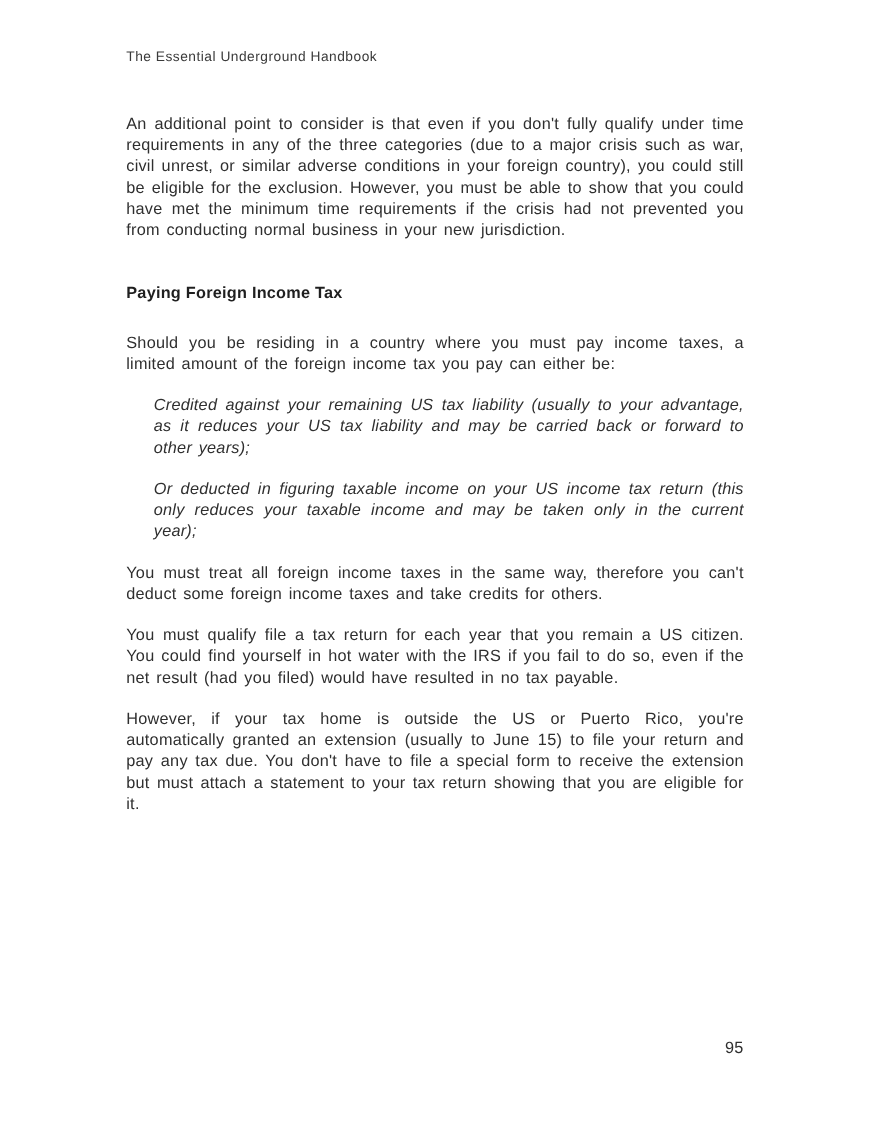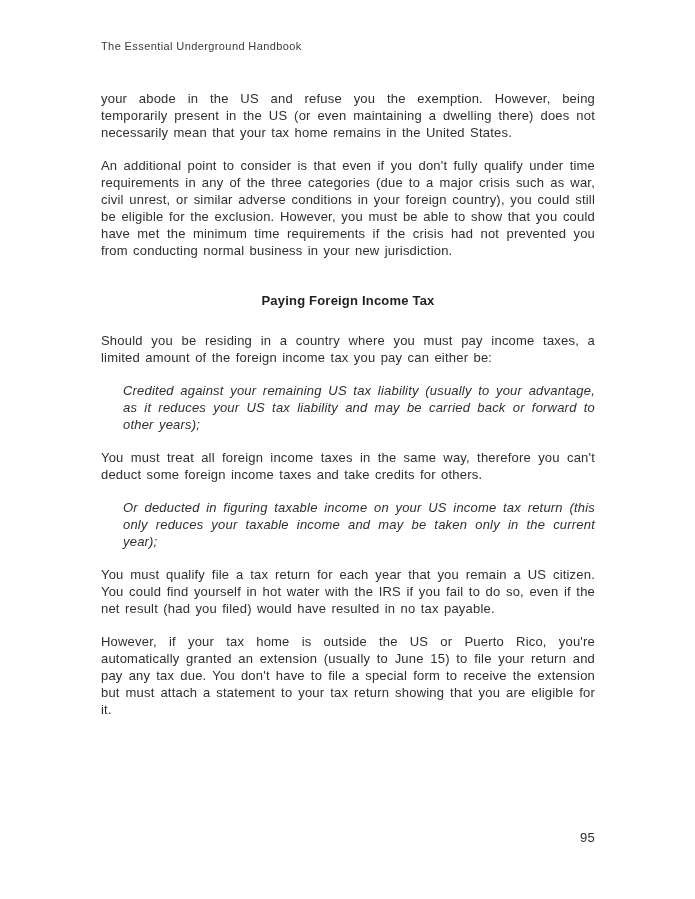--- a/index.html
+++ b/index.html
@@ -39,53 +39,51 @@
     margin-left: 22px;
     font-style: italic;
   }
   .heading {
     font-size: 13px;
     font-weight: bold;
     letter-spacing: 0.2px;
     color: #1f1f1f;
     margin-top: 34px;
     margin-bottom: 24px;
-    text-align: center;
   }
   .page-number {
     position: absolute;
     right: 100px;
     bottom: 54px;
     font-size: 13px;
     letter-spacing: 0.3px;
     color: #2f2f2f;
   }
 </style>
 </head>
 <body>
 
 <div class="page">
 
   <div class="running-header">The Essential Underground Handbook</div>
 
   <div class="body-text">
 
-    <p class="para">your abode in the US and refuse you the exemption. However, being temporarily present in the US (or even maintaining a dwelling there) does not necessarily mean that your tax home remains in the United States.</p>
 
     <p class="para">An additional point to consider is that even if you don't fully qualify under time requirements in any of the three categories (due to a major crisis such as war, civil unrest, or similar adverse conditions in your foreign country), you could still be eligible for the exclusion. However, you must be able to show that you could have met the minimum time requirements if the crisis had not prevented you from conducting normal business in your new jurisdiction.</p>
 
     <h2 class="heading">Paying Foreign Income Tax</h2>
 
     <p class="para">Should you be residing in a country where you must pay income taxes, a limited amount of the foreign income tax you pay can either be:</p>
 
     <p class="para indented">Credited against your remaining US tax liability (usually to your advantage, as it reduces your US tax liability and may be carried back or forward to other years);</p>
 
+    <p class="para indented">Or deducted in figuring taxable income on your US income tax return (this only reduces your taxable income and may be taken only in the current year);</p>
+
     <p class="para">You must treat all foreign income taxes in the same way, therefore you can't deduct some foreign income taxes and take credits for others.</p>
-
-    <p class="para indented">Or deducted in figuring taxable income on your US income tax return (this only reduces your taxable income and may be taken only in the current year);</p>
 
 
     <p class="para">You must qualify file a tax return for each year that you remain a US citizen. You could find yourself in hot water with the IRS if you fail to do so, even if the net result (had you filed) would have resulted in no tax payable.</p>
 
     <p class="para">However, if your tax home is outside the US or Puerto Rico, you're automatically granted an extension (usually to June 15) to file your return and pay any tax due. You don't have to file a special form to receive the extension but must attach a statement to your tax return showing that you are eligible for it.</p>
 
   </div>
 
   <div class="page-number">95</div>
 

